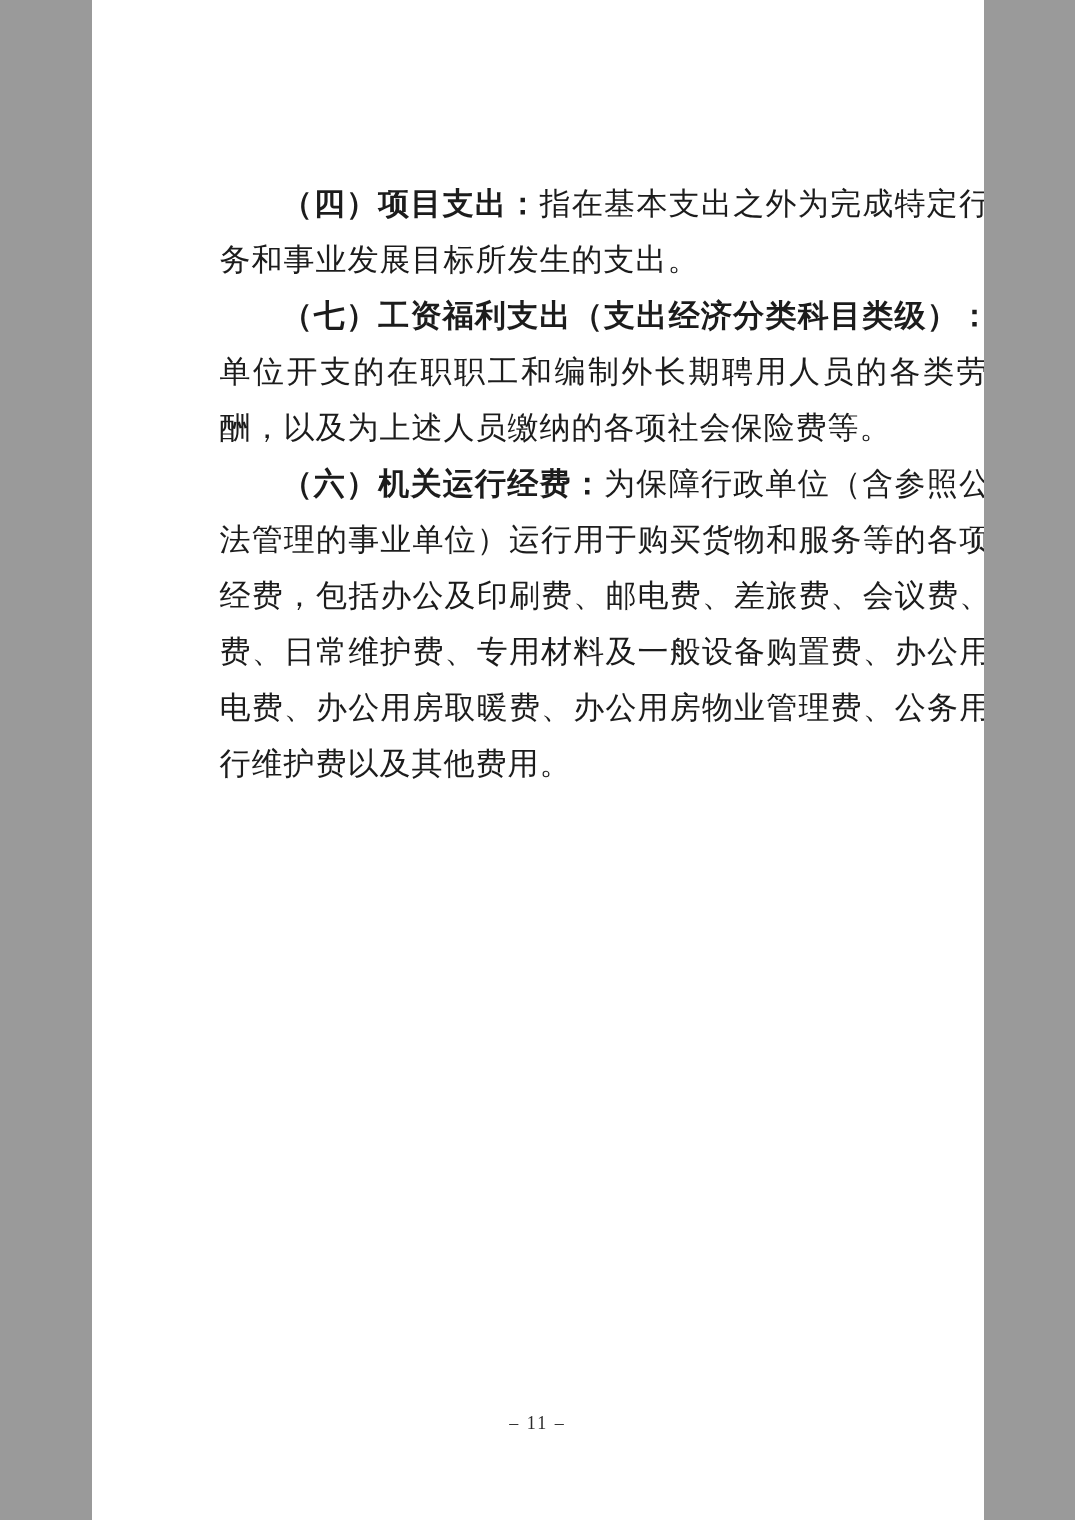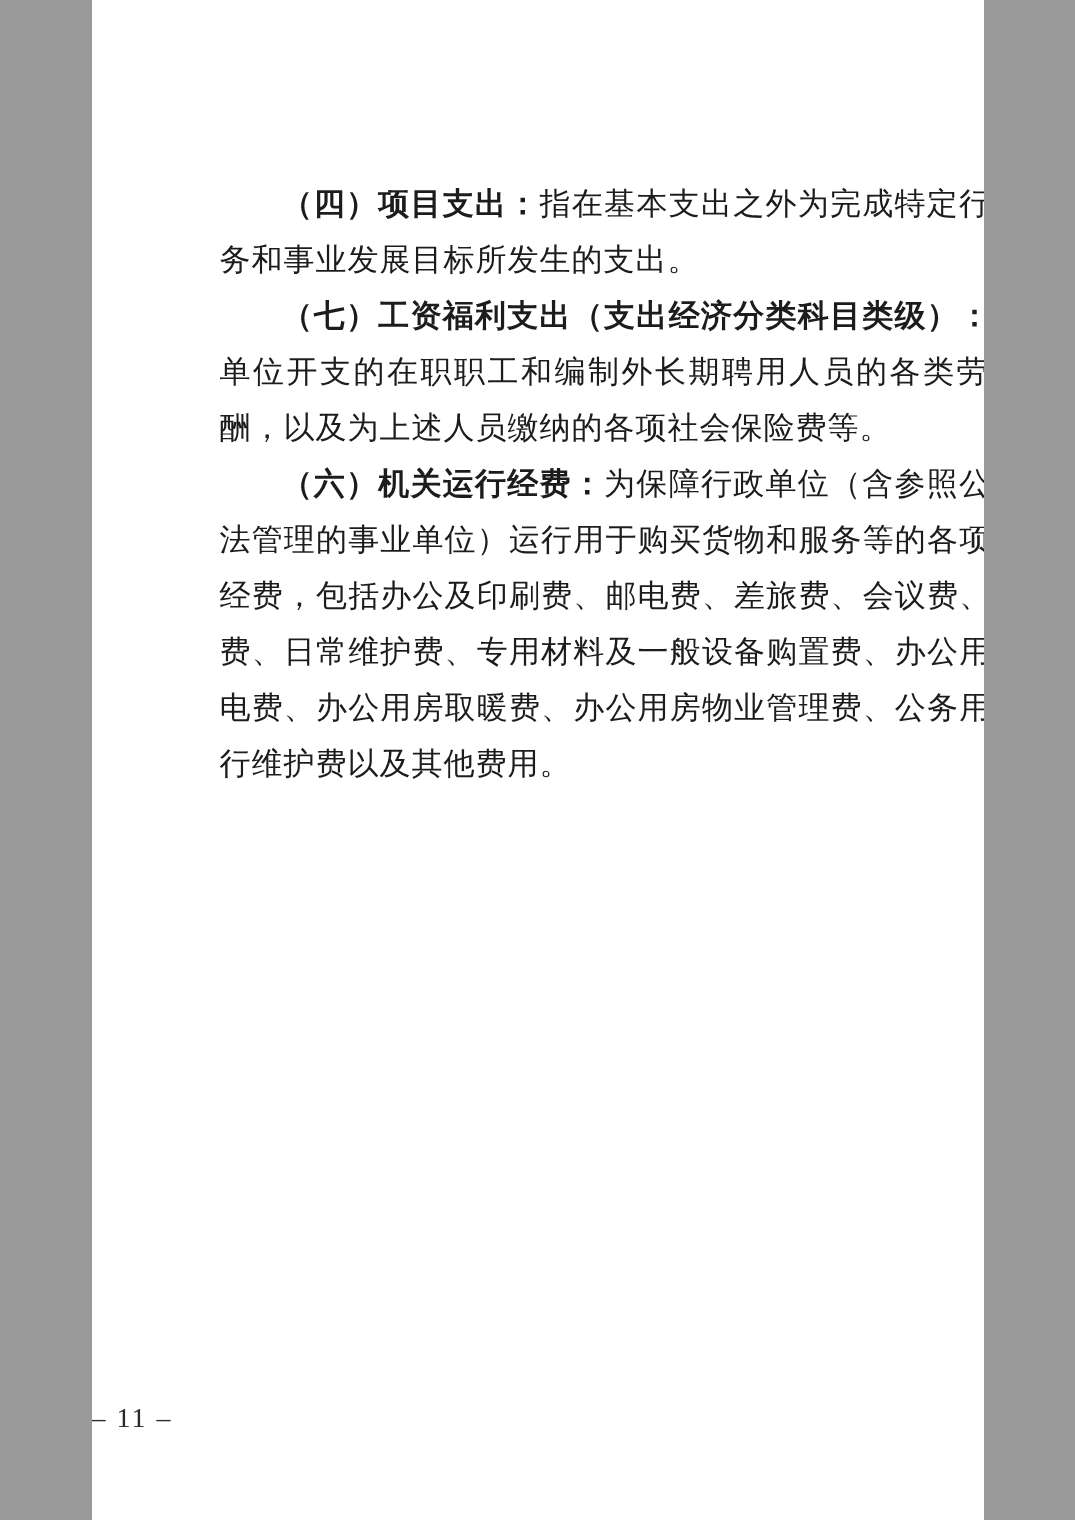--- a/index.html
+++ b/index.html
@@ -32,22 +32,23 @@
     letter-spacing: 1px;
   }
   .para-lead {
     font-weight: bold;
   }
   .page-footer {
     position: absolute;
     left: 0;
     bottom: 86px;
     width: 100%;
+    text-align: center;
     color: #2a2a2a;
-    font-size: 28px;
+    font-size: 18px;
     letter-spacing: 2px;
   }
 </style>
 </head>
 <body>
 
 <div class="page">
   <div class="content">
 
     <p class="para"><span class="para-lead">（四）项目支出：</span><span>指在基本支出之外为完成特定行政任务和事业发展目标所发生的支出。</span></p>

